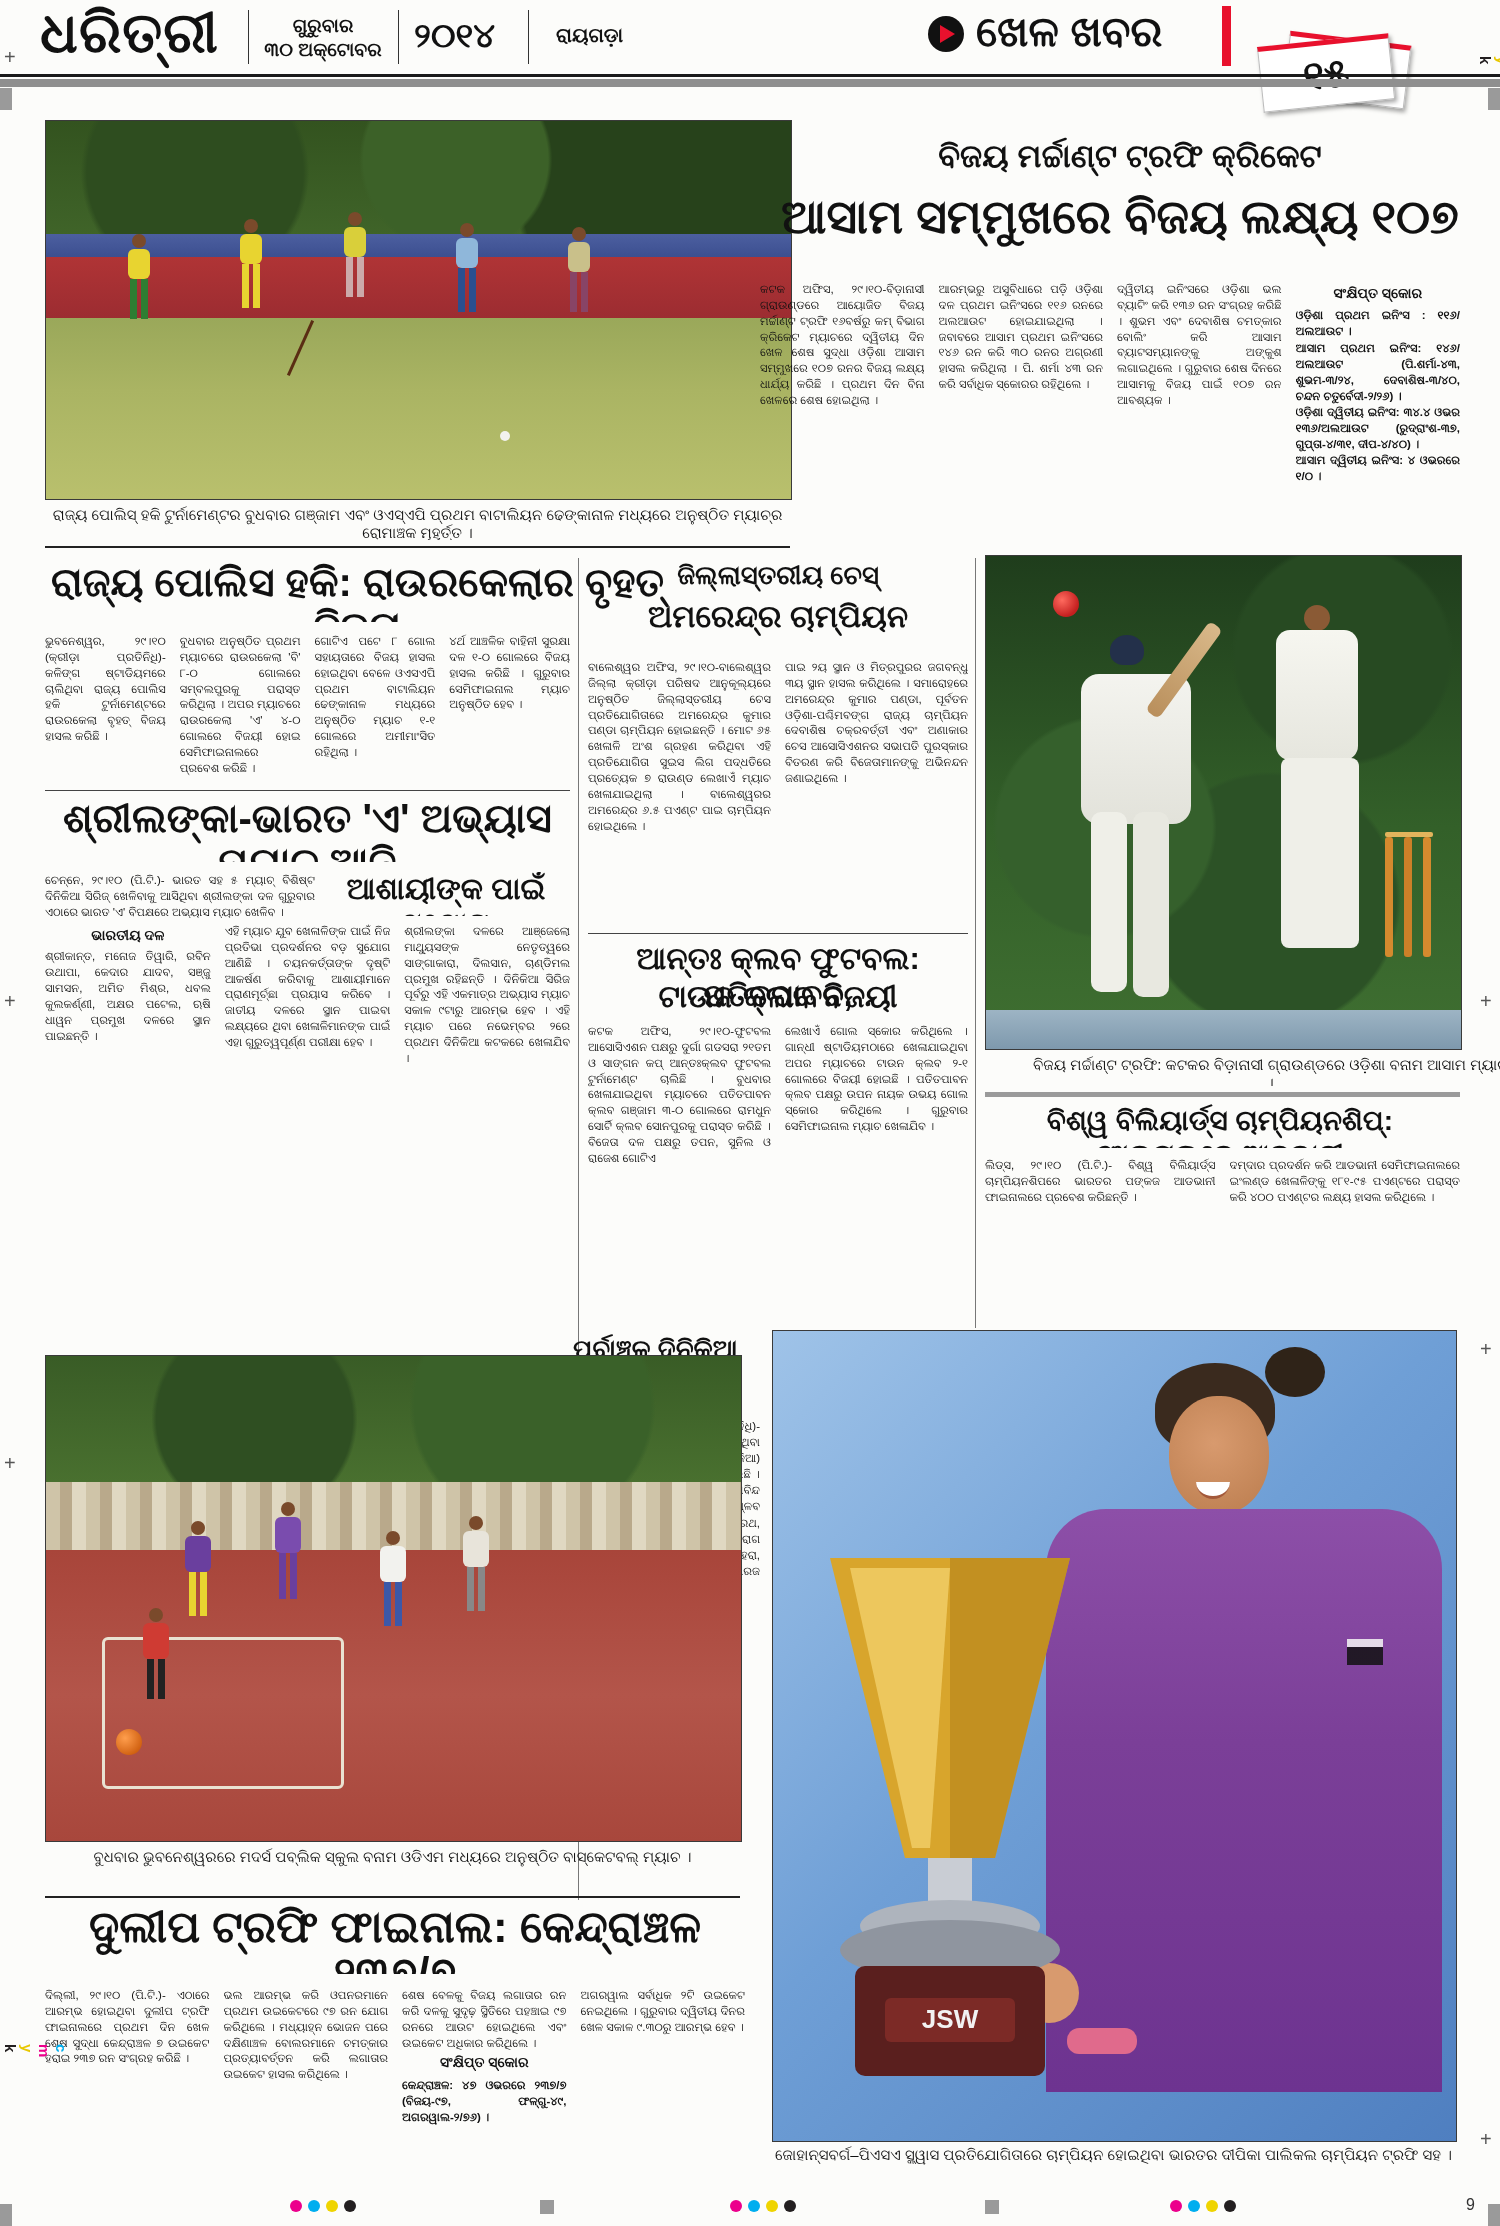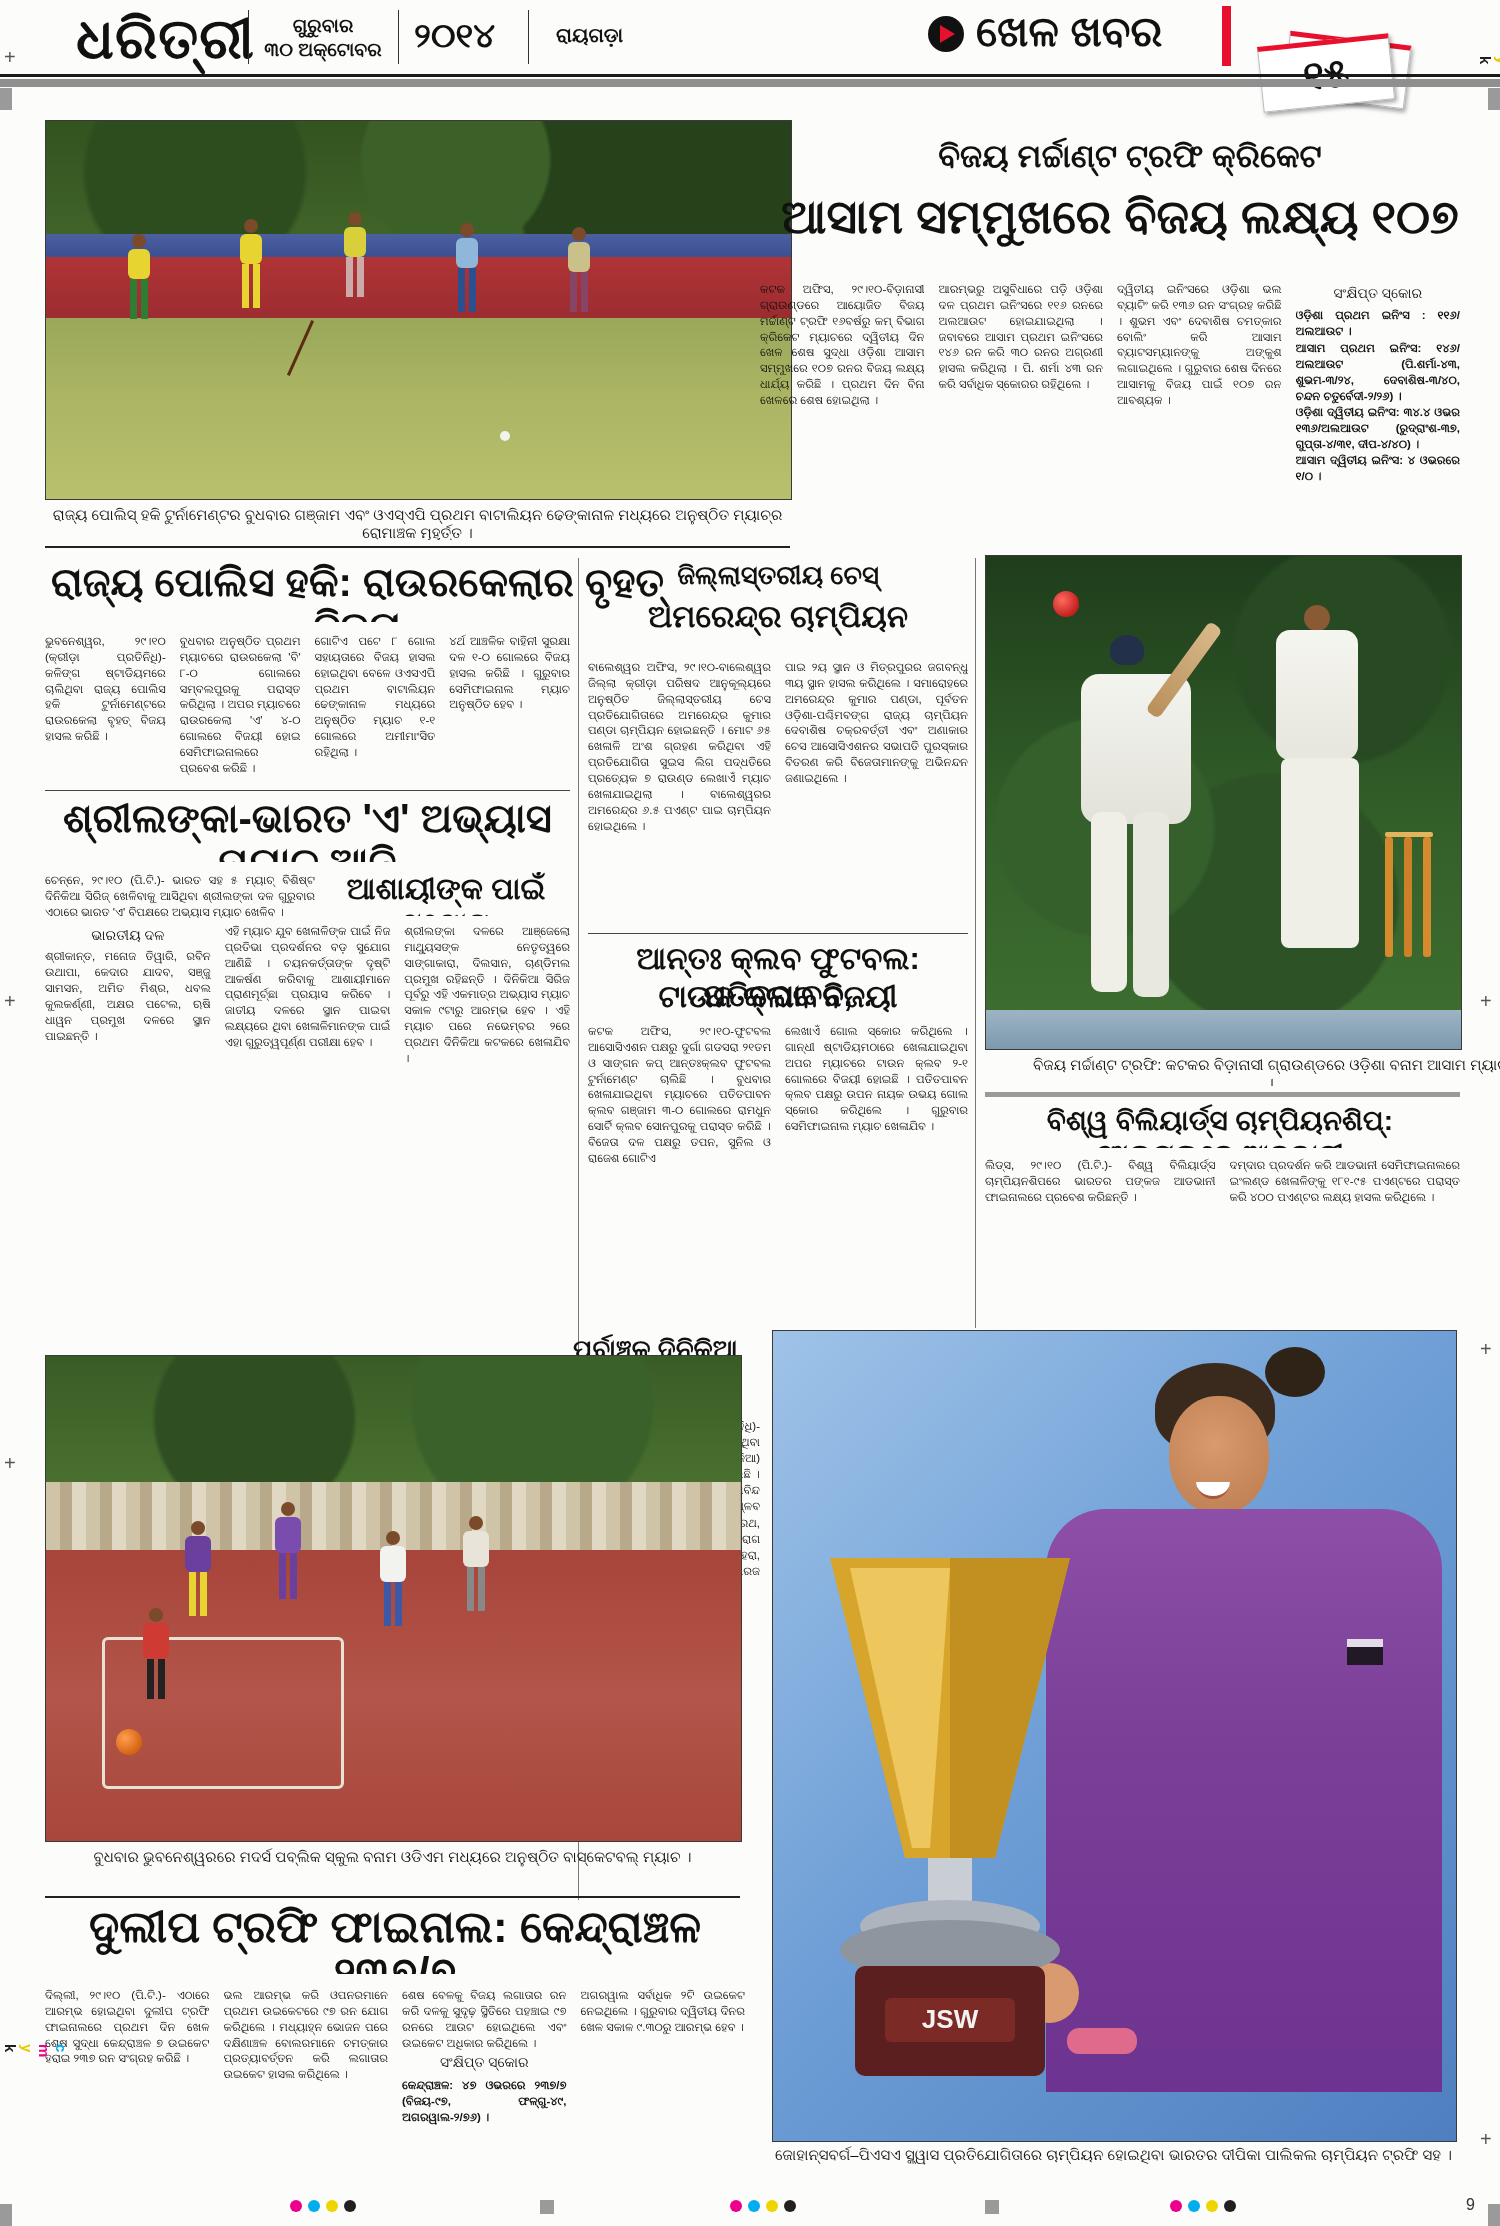--- a/index.html
+++ b/index.html
@@ -29,21 +29,21 @@
   .kicker{font-size:32px;font-weight:800;text-align:center;}
   .headline-xl{font-size:47px;font-weight:800;text-align:center;line-height:1.05;}
   .headline-lg{font-size:40px;font-weight:800;text-align:center;line-height:1.1;}
   .headline-md{font-size:31px;font-weight:800;text-align:center;line-height:1.2;}
   .headline-sm{font-size:26px;font-weight:800;text-align:center;line-height:1.2;}
   .subhead{font-size:30px;font-weight:800;text-align:center;}
   .body-cols{display:flex;gap:14px;overflow:hidden;}
   .col{flex:1;font-size:11.5px;line-height:1.38;text-align:justify;overflow:hidden;}
   .single-col{font-size:11.5px;line-height:1.4;text-align:justify;overflow:hidden;}
   .caption{font-size:15px;text-align:center;overflow:hidden;}
-  .score-head{font-size:14px;font-weight:400;text-align:center;margin:2px 0 4px;}
+  .score-head{font-size:14px;font-weight:700;text-align:center;margin:2px 0 4px;}
   .score-line{font-size:11.5px;font-weight:700;line-height:1.4;text-align:justify;}
   .hair-h{height:2px;background:#222;}
   .hair-h-thin{height:1px;background:#444;}
   .hair-v{width:1px;background:#777;}
   .grayrule{height:5px;background:#9a9a9a;}
   
   .photo{border:1px solid #3a3a3a;overflow:hidden;background:#888;}
   .layer{position:absolute;left:0;right:0;}
   .fig{position:absolute;}
   .fig .head{width:14px;height:14px;border-radius:50%;background:#7a4a2b;margin:0 auto;}
@@ -57,21 +57,21 @@
   .dotgroup{display:flex;gap:6px;}
   .dot{width:12px;height:12px;border-radius:50%;}
   .graysq{background:#9a9a9a;}
   .footer-page{font-size:16px;color:#333;}
 </style>
 </head>
 <body>
 
 <div id="page">
 
-  <div class="abs" style="left:40px;top:6px;margin-left:36px;">
+  <div class="abs" style="left:40px;top:0;">
     <span class="logo">ଧରିତ୍ରୀ</span>
   </div>
   <div class="abs vrule" style="left:248px;top:10px;height:54px;"></div>
   <div class="abs mh-small" style="left:258px;top:14px;width:130px;">
     <div>ଗୁରୁବାର</div>
     <div>୩୦ ଅକ୍ଟୋବର</div>
   </div>
   <div class="abs vrule" style="left:398px;top:10px;height:54px;"></div>
   <div class="abs mh-year" style="left:414px;top:16px;">୨୦୧୪</div>
   <div class="abs vrule" style="left:528px;top:10px;height:54px;"></div>

